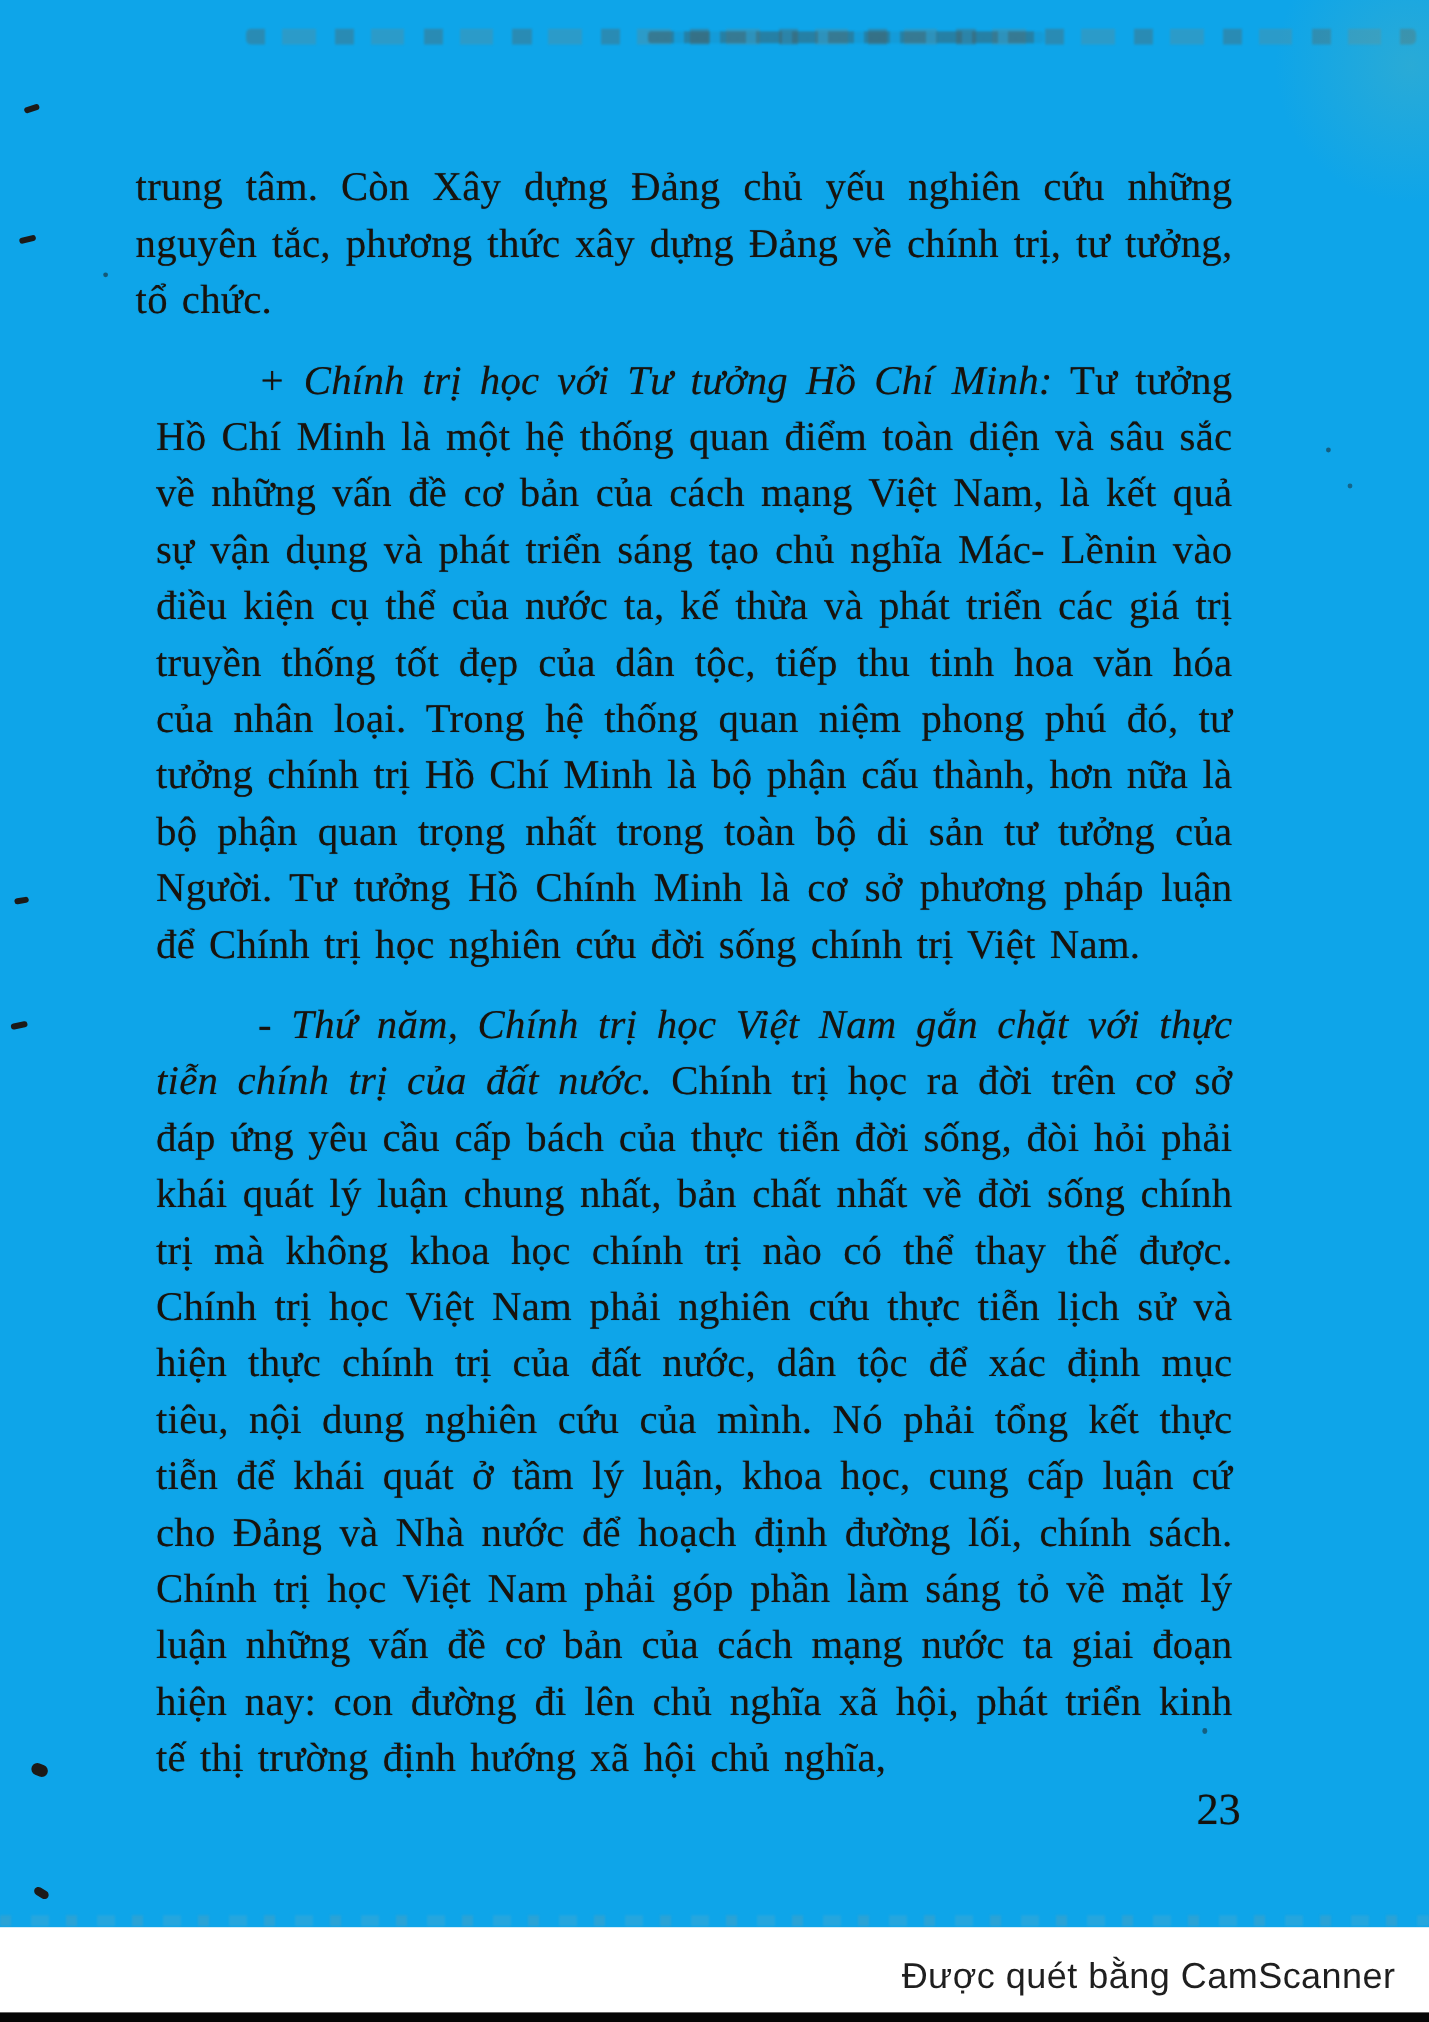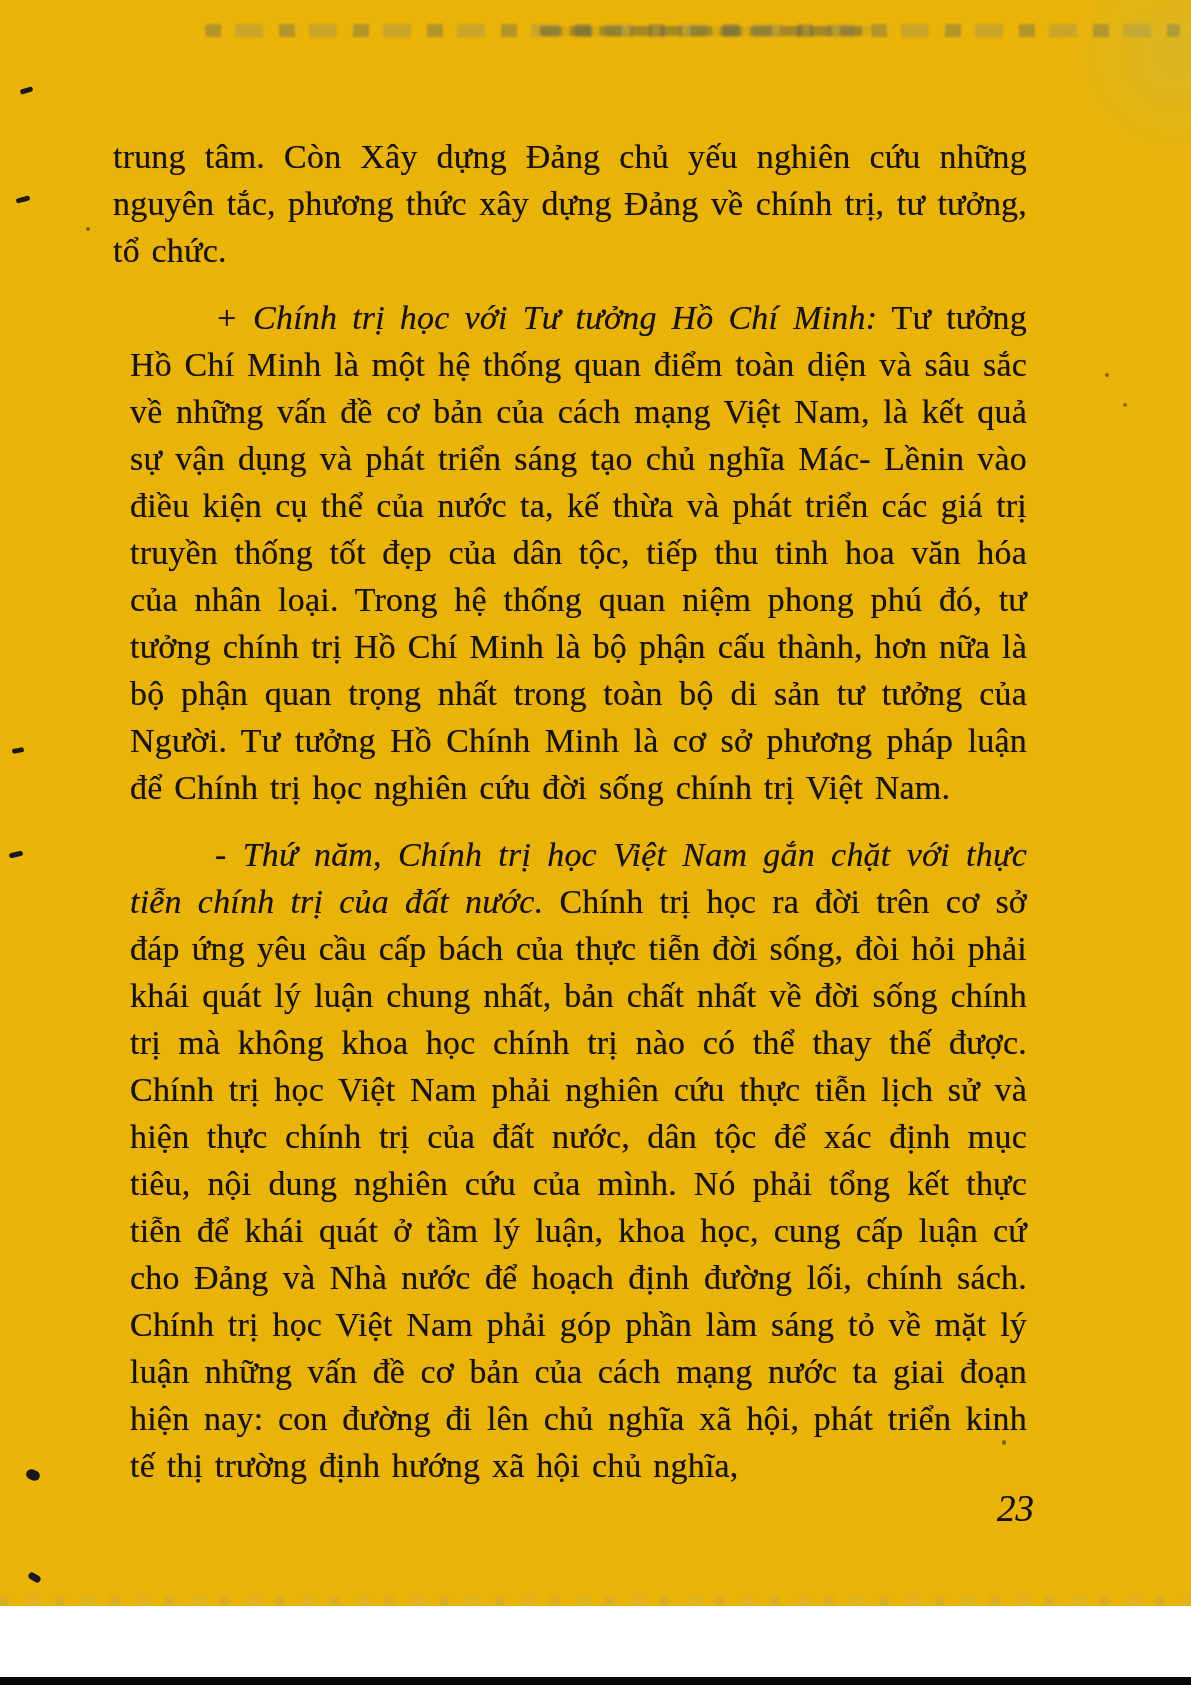--- a/index.html
+++ b/index.html
@@ -4,21 +4,21 @@
 <style>
   html, body { margin: 0; padding: 0; }
   body {
     width: 1191px; height: 1685px;
     background: #ffffff;
     font-family: "Liberation Serif", "DejaVu Serif", serif;
   }
   .sheet {
     position: relative;
     width: 1191px; height: 1685px;
-    background: #eab308;
+    background: #0ea5e9;
     overflow: hidden;
   }
   
   .page-text {
     position: absolute;
     left: 113px; top: 133px;
     width: 914px;
     font-size: 34px;
     line-height: 47px;
     color: #17130e;
@@ -31,21 +31,20 @@
   .page-text p.indent { text-indent: 85px; margin-left: 17px; }
   .page-text i { font-style: italic; }
 
   
   .page-number {
     position: absolute;
     left: 997px; top: 1487px;
     font-size: 37px;
     color: #14110c;
     text-shadow: 0 0 0.7px rgba(25, 18, 10, 0.55);
-    font-style: italic;
   }
 
   
   .footer-strip {
     position: absolute;
     left: 0; top: 1606px;
     width: 1191px; height: 79px;
     background: #ffffff;
   }
   .watermark {
@@ -133,15 +132,16 @@
   <div class="page-text">
     <p><i></i><span>trung tâm. Còn Xây dựng Đảng chủ yếu nghiên cứu những nguyên tắc, phương thức xây dựng Đảng về chính trị, tư tưởng, tổ chức.</span></p>
     <p class="indent"><i>+ Chính trị học với Tư tưởng Hồ Chí Minh:</i><span> Tư tưởng Hồ Chí Minh là một hệ thống quan điểm toàn diện và sâu sắc về những vấn đề cơ bản của cách mạng Việt Nam, là kết quả sự vận dụng và phát triển sáng tạo chủ nghĩa Mác- Lềnin vào điều kiện cụ thể của nước ta, kế thừa và phát triển các giá trị truyền thống tốt đẹp của dân tộc, tiếp thu tinh hoa văn hóa của nhân loại. Trong hệ thống quan niệm phong phú đó, tư tưởng chính trị Hồ Chí Minh là bộ phận cấu thành, hơn nữa là bộ phận quan trọng nhất trong toàn bộ di sản tư tưởng của Người. Tư tưởng Hồ Chính Minh là cơ sở phương pháp luận để Chính trị học nghiên cứu đời sống chính trị Việt Nam.</span></p>
     <p class="indent"><i>- Thứ năm, Chính trị học Việt Nam gắn chặt với thực tiễn chính trị của đất nước.</i><span> Chính trị học ra đời trên cơ sở đáp ứng yêu cầu cấp bách của thực tiễn đời sống, đòi hỏi phải khái quát lý luận chung nhất, bản chất nhất về đời sống chính trị mà không khoa học chính trị nào có thể thay thế được. Chính trị học Việt Nam phải nghiên cứu thực tiễn lịch sử và hiện thực chính trị của đất nước, dân tộc để xác định mục tiêu, nội dung nghiên cứu của mình. Nó phải tổng kết thực tiễn để khái quát ở tầm lý luận, khoa học, cung cấp luận cứ cho Đảng và Nhà nước để hoạch định đường lối, chính sách. Chính trị học Việt Nam phải góp phần làm sáng tỏ về mặt lý luận những vấn đề cơ bản của cách mạng nước ta giai đoạn hiện nay: con đường đi lên chủ nghĩa xã hội, phát triển kinh tế thị trường định hướng xã hội chủ nghĩa,</span></p>
   </div>
 
   <div class="page-number">23</div>
 
   <div class="page-edge-noise"></div>
   <div class="footer-strip"></div>
+  <div class="watermark">Được quét bằng CamScanner</div>
   <div class="bottom-bar"></div>
 
 </div>
 
 </body></html>

